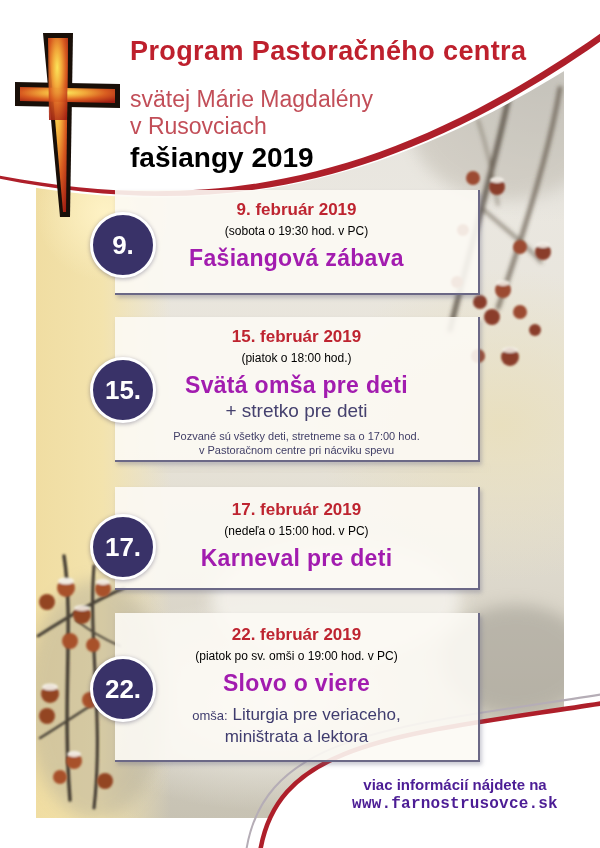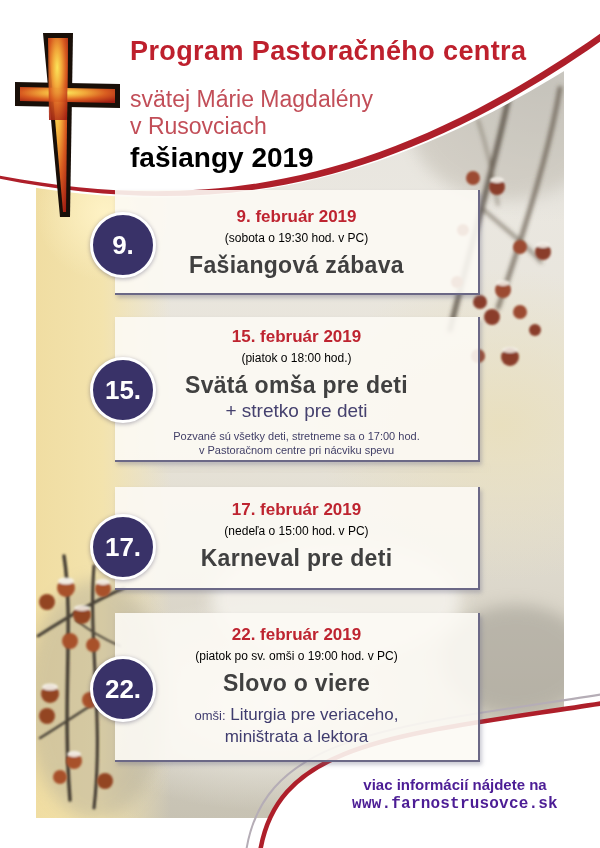--- a/index.html
+++ b/index.html
@@ -28,27 +28,27 @@
            letter-spacing:0.4px;color:#be202d;white-space:nowrap;}
   .h-sub1{position:absolute;left:0;top:86px;font-size:23px;color:#c24e58;white-space:nowrap;}
   .h-sub2{position:absolute;left:0;top:113px;font-size:23px;color:#c24e58;white-space:nowrap;}
   .h-season{position:absolute;left:0;top:142px;font-size:28px;font-weight:bold;color:#000000;}
 
   
   .card{position:absolute;left:115px;width:365px;box-sizing:border-box;text-align:center;
         background:rgba(252,250,244,0.9);
         border-right:2px solid #6b6886;border-bottom:2px solid #6b6886;
         box-shadow:2px 3px 4px rgba(110,108,134,0.35);}
-  .card1{top:190px;height:105px;padding-top:17px;}
+  .card1{top:190px;height:105px;padding-top:10px;}
   .card2{top:317px;height:145px;padding-top:10px;}
   .card3{top:487px;height:103px;padding-top:13px;}
   .card4{top:613px;height:149px;padding-top:12px;}
   .edate{font-size:17px;font-weight:bold;color:#be2430;}
   .etime{font-size:12px;color:#000000;margin-top:4px;}
-  .etitle{font-size:23px;font-weight:bold;color:#404040;margin-top:7px;letter-spacing:0.3px;}
+  .etitle{font-size:23px;font-weight:bold;color:#a21caf;margin-top:7px;letter-spacing:0.3px;}
   .esub{font-size:19px;color:#45416e;margin-top:1px;}
   .edetail{font-size:11px;color:#403e66;line-height:1.28;text-align:center;}
   .edetail.first{margin-top:7px;}
   .edetail-lg{font-size:17px;color:#3f3c6e;line-height:1.32;}
   .edetail-lg.first{margin-top:7px;}
   .tprefix{font-size:13px;}
 
   
   .badge{position:absolute;left:90px;width:66px;height:66px;border-radius:50%;
          background:#393268;border:3px solid #ffffff;box-sizing:border-box;
@@ -205,21 +205,21 @@
     <div class="edate">17. február 2019</div>
     <div class="etime">(nedeľa o 15:00 hod. v PC)</div>
     <div class="etitle">Karneval pre deti</div>
   </section>
 
   <section class="card card4">
     <div class="edate">22. február 2019</div>
     <div class="etime">(piatok po sv. omši o 19:00 hod. v PC)</div>
     <div class="etitle">Slovo o viere</div>
     <div class="edetail-lg first">
-      <span class="tprefix">omši:</span>
+      <span class="tprefix">omša:</span>
       <span>Liturgia pre veriaceho,</span>
     </div>
     <div class="edetail-lg">miništrata a lektora</div>
   </section>
 
   <div class="badge b1">9.</div>
   <div class="badge b2">15.</div>
   <div class="badge b3">17.</div>
   <div class="badge b4">22.</div>
 

